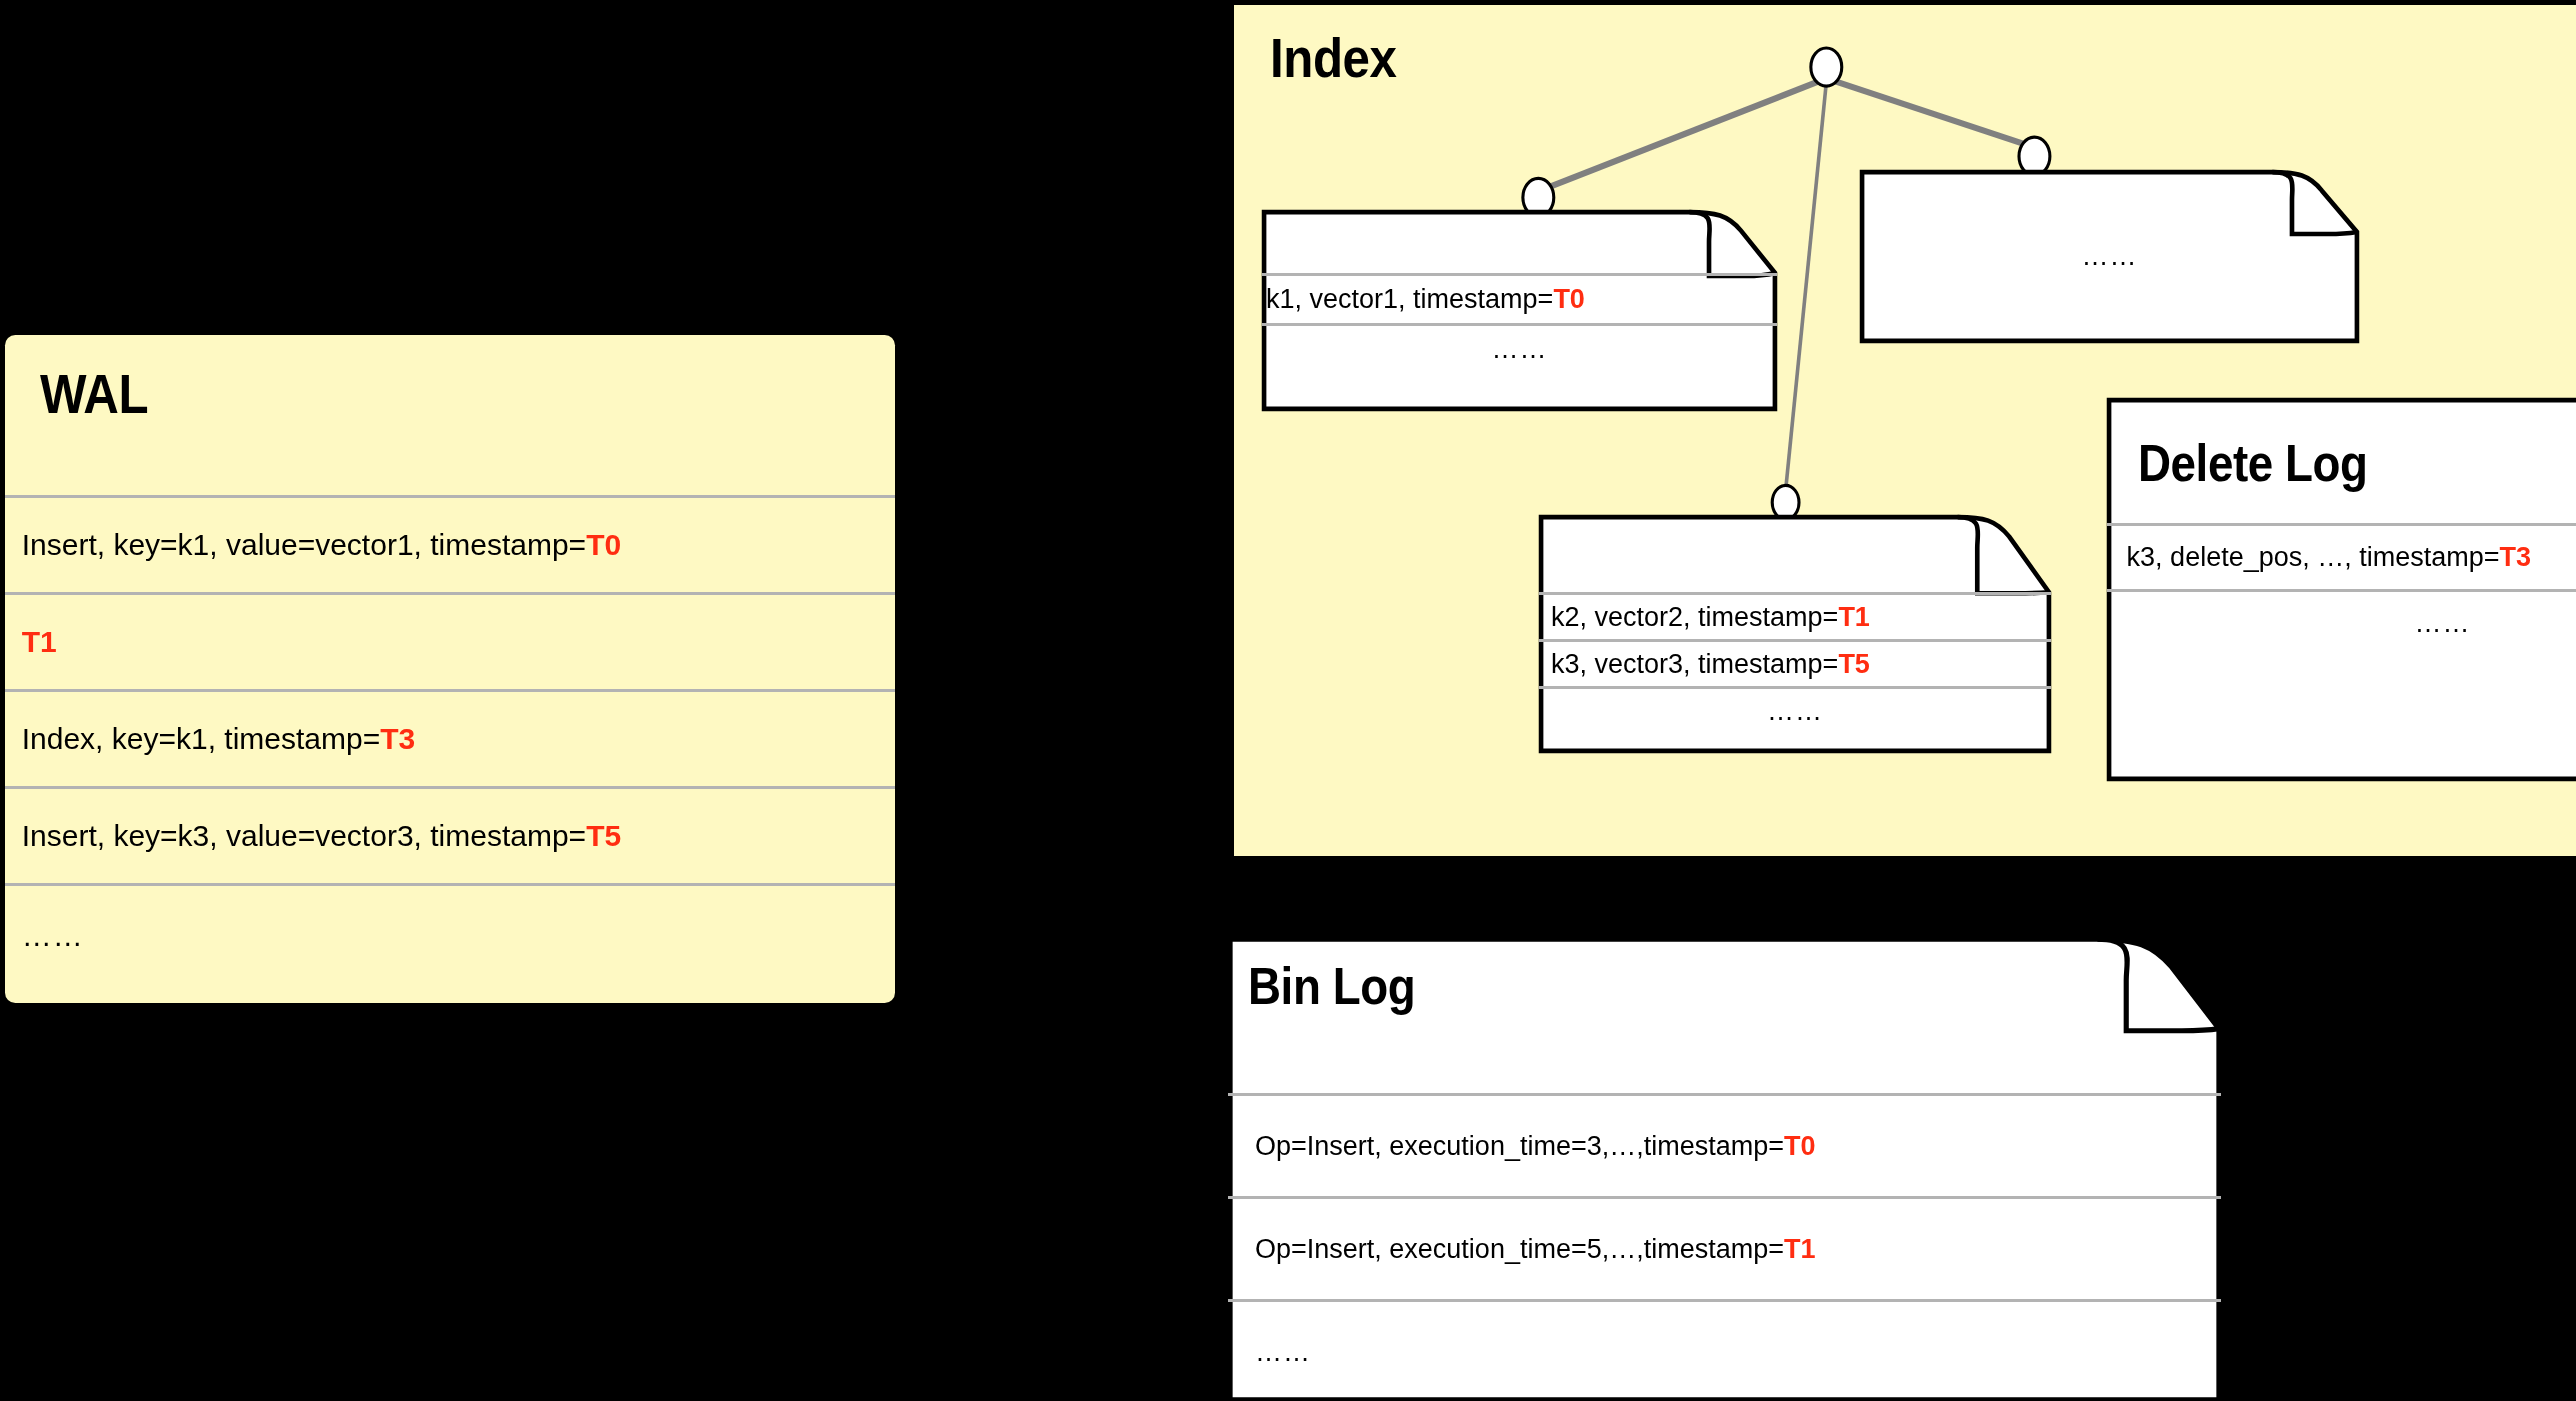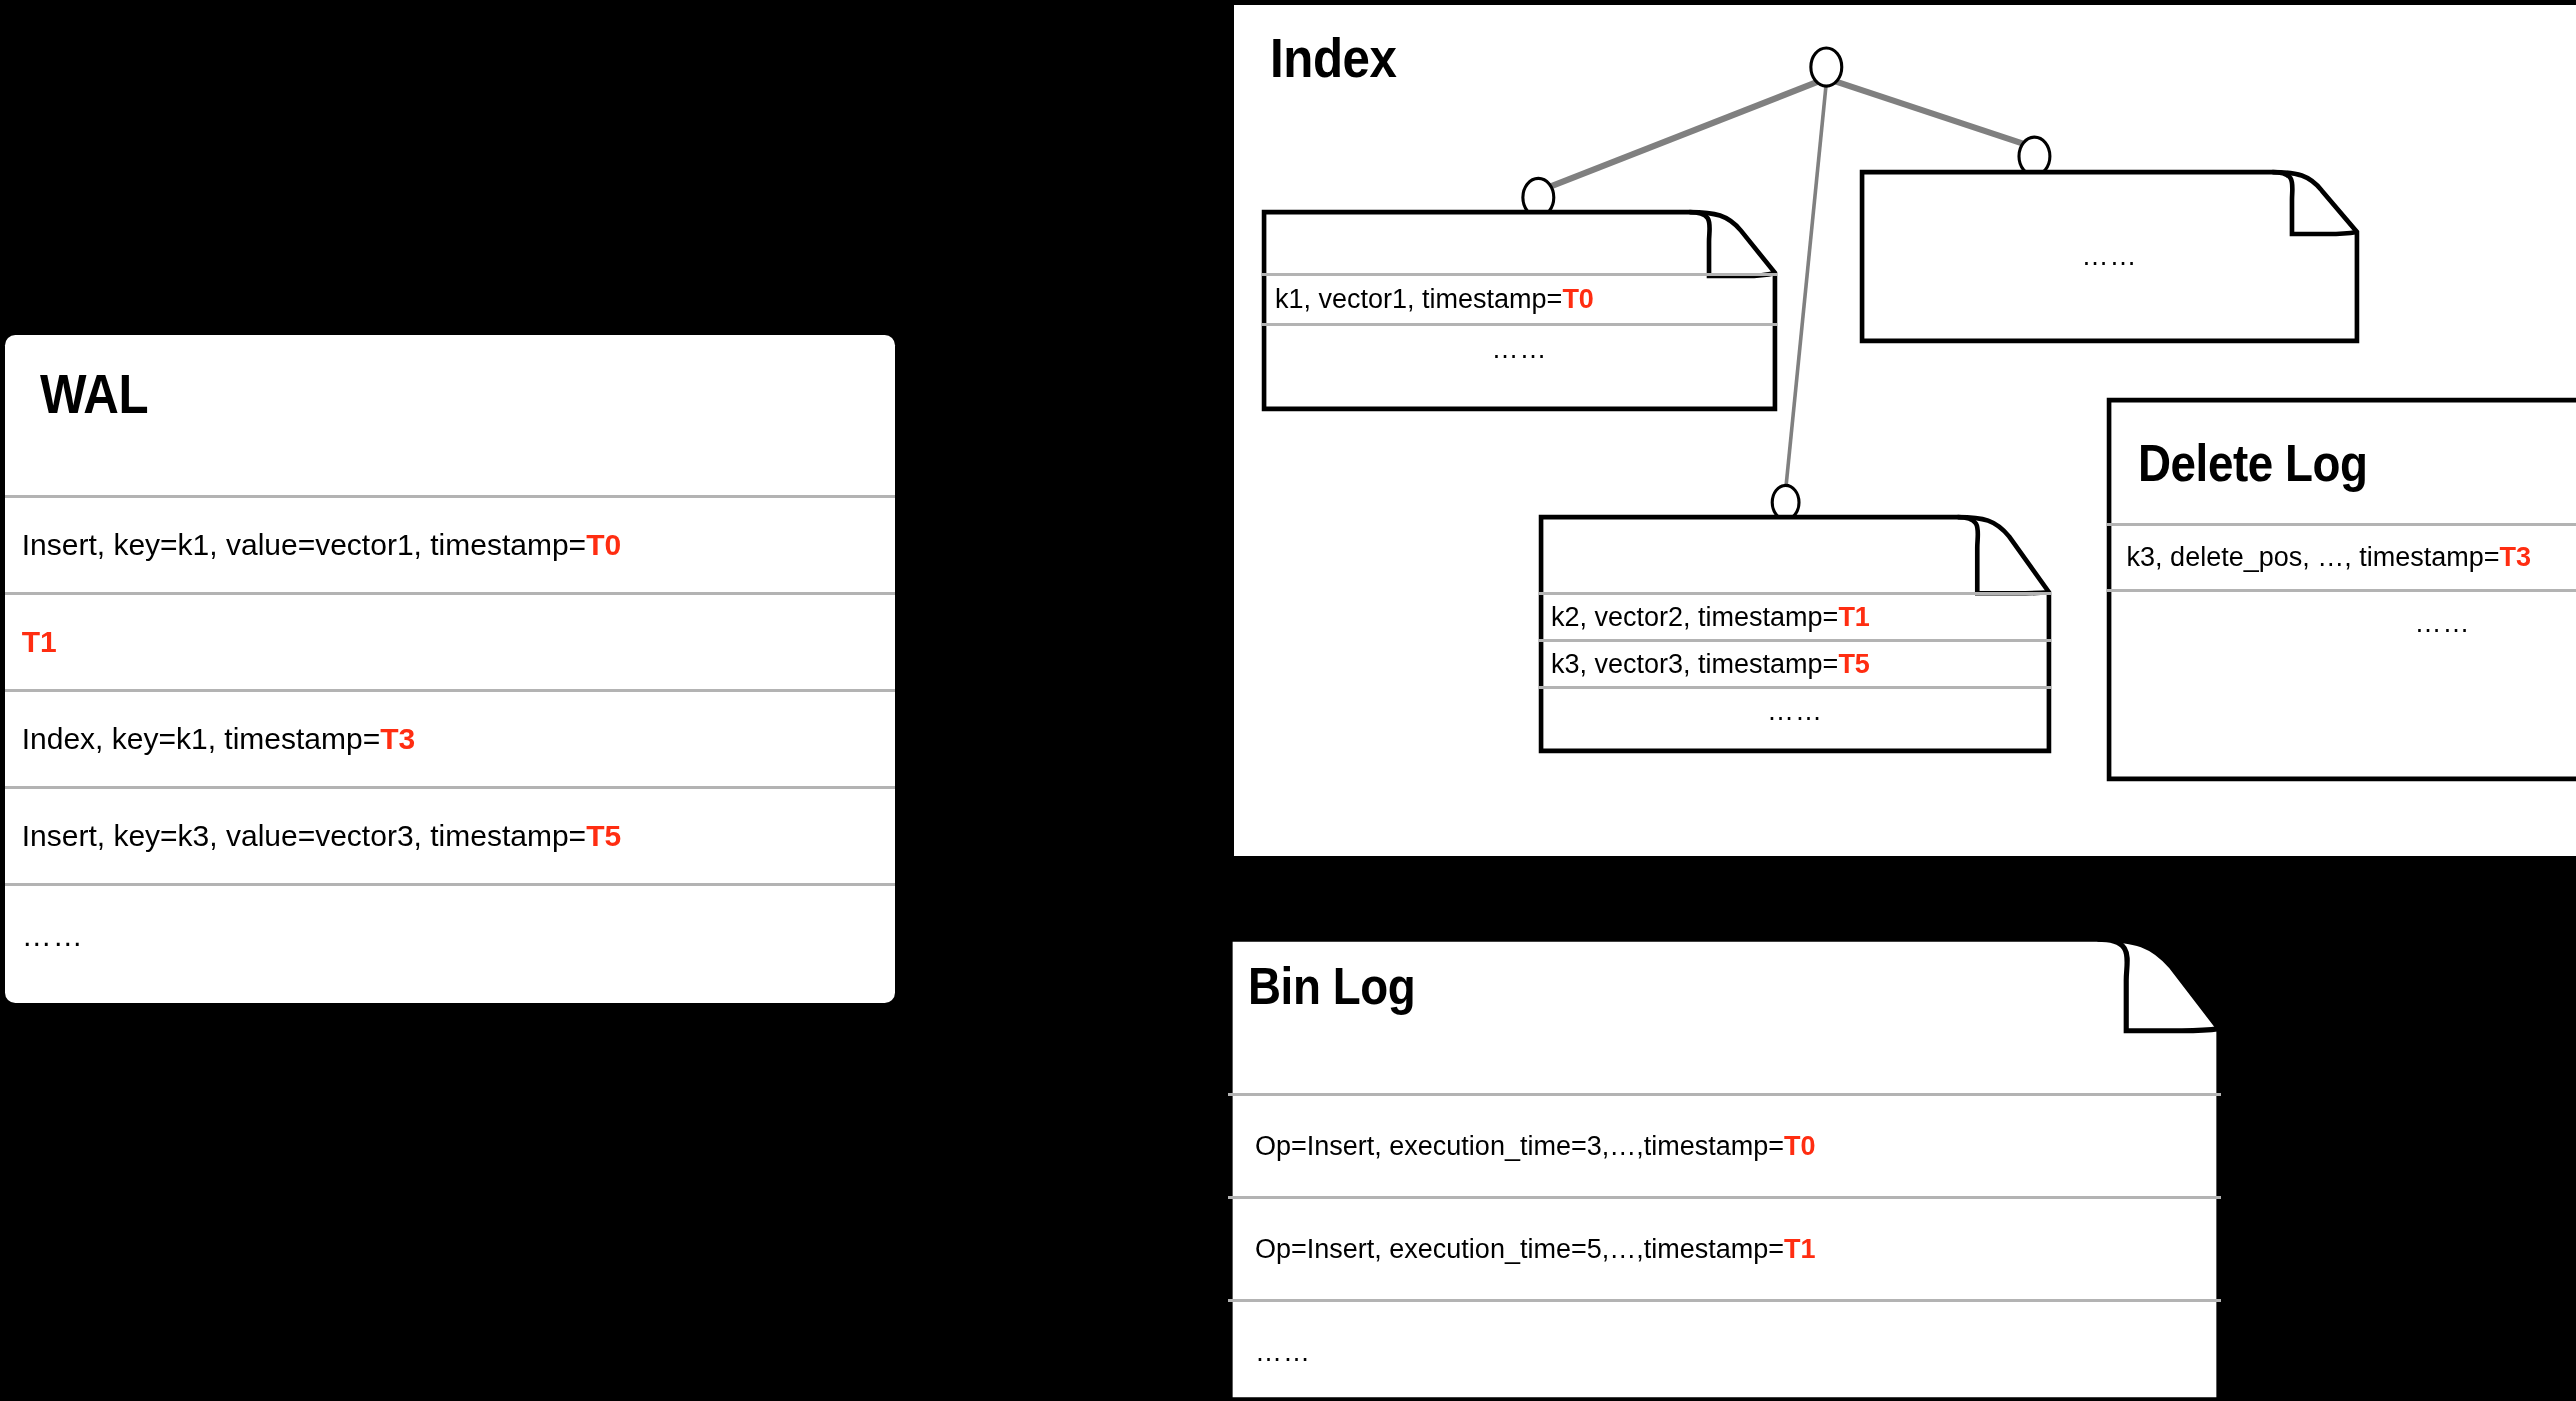--- a/index.html
+++ b/index.html
@@ -5,21 +5,21 @@
   html,body{margin:0;padding:0;background:#000;}
   body{
     width:2817px;height:1402px;position:relative;overflow:hidden;
     font-family:"Liberation Sans", sans-serif;
     background:#000000;
   }
   .stage{position:absolute;left:0;top:0;width:2817px;height:1402px;}
 
   
   .card{
-    position:absolute;background:#ffffff;box-sizing:border-box;
+    position:absolute;background:#fef9c3;box-sizing:border-box;
   }
   .card.rounded{border-radius:11.3px;}
 
   
   .row{
     position:relative;box-sizing:border-box;
     display:flex;align-items:center;
     border-top:3.6px solid #b3b3b3;
     color:#000;
     white-space:nowrap;
@@ -51,21 +51,21 @@
 
   
   .doc{position:absolute;}
   .doc svg{position:absolute;left:0;top:0;overflow:visible;}
   .doc .body{position:absolute;left:0;top:0;width:100%;height:100%;
              display:flex;flex-direction:column;box-sizing:border-box;}
   .doc .body .spacer{flex:0 0 auto;}
 
   
   #doc1{left:1262px;top:210px;width:515px;height:201px;}
-  #doc1 .row{height:50px;font-size:27px;padding-left:13px;}
+  #doc1 .row{height:50px;font-size:27px;padding-left:4px;}
   #doc1 .row.c{justify-content:center;padding-left:0;}
 
   
   #doc2{left:1860px;top:170px;width:499px;height:173px;}
   #doc2 .row{height:173px;font-size:27px;justify-content:center;}
 
   
   #doc3{left:1539px;top:515px;width:512px;height:238px;}
   #doc3 .row{height:47px;font-size:27px;padding-left:12px;}
   #doc3 .row.c{justify-content:center;padding-left:0;}

